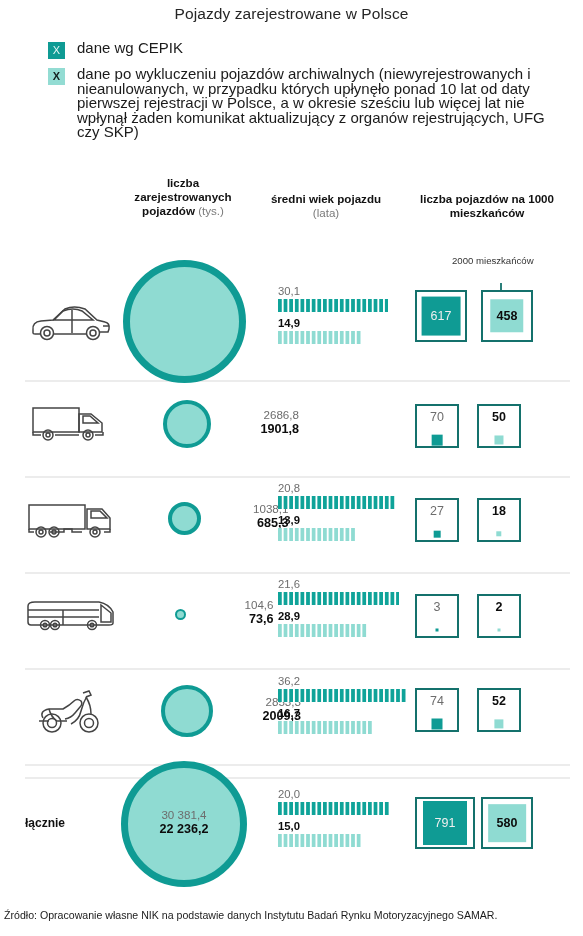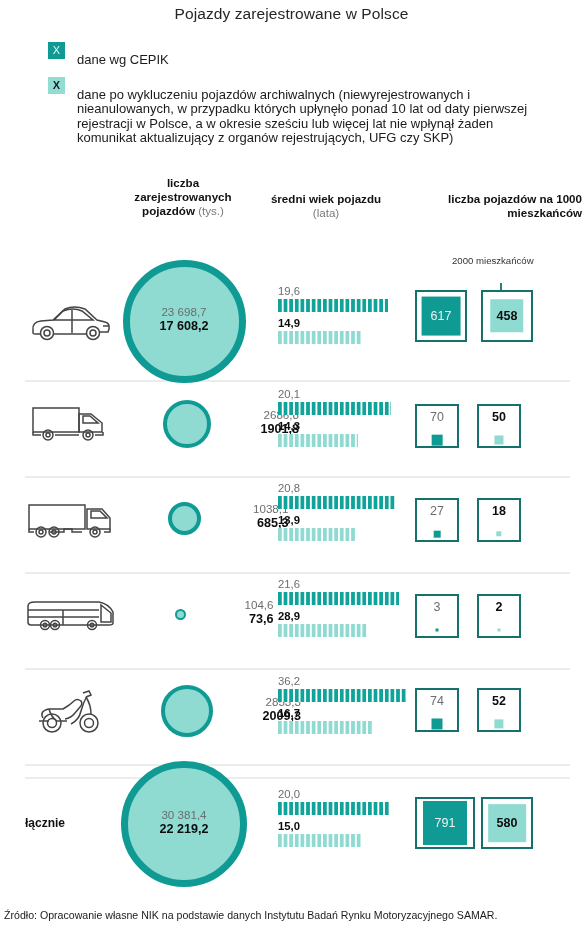--- a/index.html
+++ b/index.html
@@ -24,31 +24,31 @@
   
   .legend{position:absolute;left:48px;top:41px;width:510px;}
   .legend-row{display:flex;align-items:flex-start;margin-bottom:8px;}
   .badge{
     width:17px;height:17px;flex:0 0 17px;
     display:flex;align-items:center;justify-content:center;
     font-size:11px;line-height:1;margin-right:12px;margin-top:1px;
   }
   .badge.dark{background:#0f9b94;color:#e6f7f5;font-weight:400;}
   .badge.light{background:#93dcd3;color:#14201f;font-weight:bold;}
-  .legend-text{font-size:13px;line-height:14.6px;color:#1b1b1b;margin-top:12px;}
+  .legend-text{font-size:15px;line-height:14.6px;color:#1b1b1b;}
 
   
   .col-head{
     position:absolute;text-align:center;
     font-size:11.6px;font-weight:bold;line-height:14px;color:#111;
   }
   .col-head .reg{font-weight:400;color:#7a7a7a;}
   #head-count{left:118px;top:176px;width:130px;}
   #head-age{left:262px;top:192px;width:128px;}
-  #head-per1000{left:392px;top:192px;width:190px;text-align:right;}
+  #head-per1000{left:392px;top:192px;width:190px;}
 
   
   .callout{position:absolute;left:452px;top:255px;font-size:9.6px;
     line-height:12px;color:#333;text-align:left;}
   .callout-line{position:absolute;left:500px;top:283px;width:1.5px;height:26px;
     background:#2b7f7a;}
 
   
   .row{position:absolute;left:0;width:583px;}
   .sep{position:absolute;left:25px;width:545px;height:2px;background:#ececec;}
@@ -150,26 +150,22 @@
       <path d="M27 20 L36 11 Q46 7 55 11 L66 20 Z"></path>
       <line x1="45" y1="10" x2="45" y2="33"></line>
       <circle cx="20" cy="33" r="6.5"></circle>
             <circle cx="20" cy="33" r="3"></circle>
       <circle cx="66" cy="33" r="6.5"></circle>
             <circle cx="66" cy="33" r="3"></circle>
       <path d="M76 26 L82 26"></path>
     </svg>
         </div>
         <div class="bubble ring" style="width: 123px; height: 123px; left: 122.5px; top: -2.5px;"></div>
-        <div class="bubble-nums" style="left: 124px; width: 120px; top: 42px;">
-          <div class="num-top">23 698,7</div>
-          <div class="num-bot">17 608,2</div>
-        </div>
         <div class="age-cell" style="top: 23px;">
-          <div class="age-val top">19,6</div>
+          <div class="age-val top">30,1</div>
           <div class="barline dark" style="width: 110.152px;"></div>
           <div class="age-val bot">14,9</div>
           <div class="barline light" style="width: 83.738px;"></div>
         </div>
         <div class="box-cell">
           <div class="sqbox" style="width: 52px; height: 52px; left: 0px; top: 28px;">
             <div class="sqfill dark" style="width: 38.8604px; height: 38.8604px;"></div>
             <div class="sqnum light-txt">617</div>
           </div>
           <div class="sqbox" style="width: 52px; height: 52px; left: 66px; top: 28px;">
@@ -191,26 +187,20 @@
       <circle cx="21" cy="35" r="5"></circle>
             <circle cx="21" cy="35" r="2"></circle>
       <circle cx="61" cy="35" r="5"></circle>
             <circle cx="61" cy="35" r="2"></circle>
     </svg>
         </div>
         <div class="bubble ring-sm" style="width: 48px; height: 48px; left: 163px; top: 16px;"></div>
         <div class="bubble-nums nums-right" style="left: 215px; width: 84px; top: 23px;">
           <div class="num-top">2686,8</div>
           <div class="num-bot">1901,8</div>
-        </div>
-        <div class="age-cell" style="top: 4px;">
-          <div class="age-val top">20,1</div>
-          <div class="barline dark" style="width: 112.962px;"></div>
-          <div class="age-val bot">14,3</div>
-          <div class="barline light" style="width: 80.366px;"></div>
         </div>
         <div class="box-cell">
           <div class="sqbox" style="width: 44px; height: 44px; left: 0px; top: 20px;">
             <div class="sqfill dark" style="width: 10.7094px; height: 10.7094px; margin-top: 8px; top: calc(50% + 6px);"></div>
             <div class="sqnum top-txt grey-txt">70</div>
           </div>
           <div class="sqbox" style="width: 44px; height: 44px; left: 62px; top: 20px;">
             <div class="sqfill light" style="width: 9.05106px; height: 9.05106px; margin-top: 8px; top: calc(50% + 6px);"></div>
             <div class="sqnum top-txt dark-txt">50</div>
           </div>
@@ -332,21 +322,21 @@
             <div class="sqnum top-txt dark-txt">52</div>
           </div>
         </div>
       </div>
       <div class="row" style="top: 768px; height: 128px;">
         <div class="sep" style="top: 9px;"></div>
         <div class="row-label" style="top: 48px;">łącznie</div>
         <div class="bubble ring" style="width: 126px; height: 126px; left: 121px; top: -7px;"></div>
         <div class="bubble-nums" style="left: 124px; width: 120px; top: 39px;">
           <div class="num-top">30 381,4</div>
-          <div class="num-bot">22 219,2</div>
+          <div class="num-bot">22 236,2</div>
         </div>
         <div class="age-cell" style="top: 20px;">
           <div class="age-val top">20,0</div>
           <div class="barline dark" style="width: 112.4px;"></div>
           <div class="age-val bot">15,0</div>
           <div class="barline light" style="width: 84.3px;"></div>
         </div>
         <div class="box-cell">
           <div class="sqbox" style="width: 60px; height: 52px; left: 0px; top: 29px;">
             <div class="sqfill dark" style="width: 44px; height: 44px;"></div>

